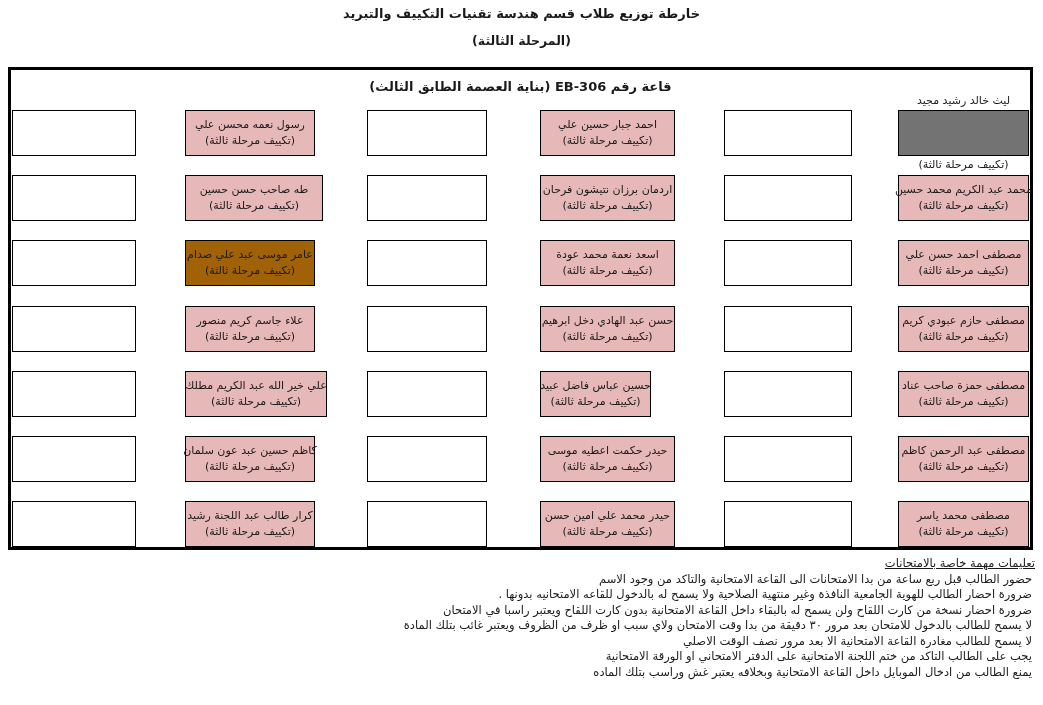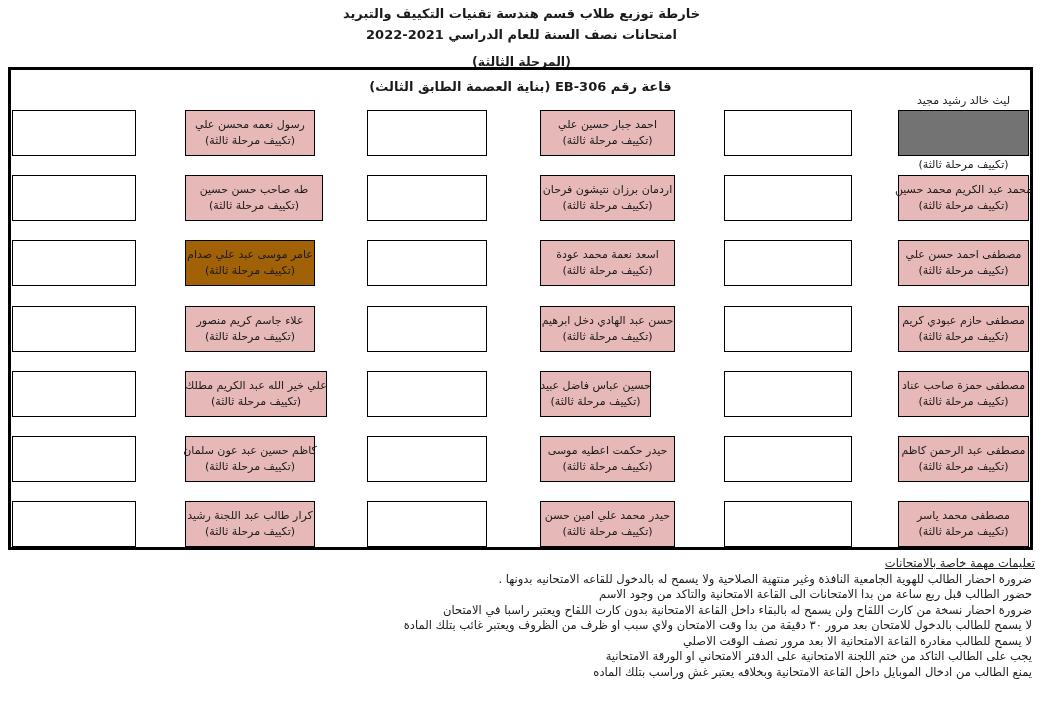--- a/index.html
+++ b/index.html
@@ -43,21 +43,20 @@
   .instructions-heading{text-decoration:underline;}
   .instruction-item{padding-right:3px;}
 </style>
 </head>
 <body>
 
 <div class="page">
 
   <div class="titles">
     <div class="title-line">خارطة توزيع طلاب قسم هندسة تقنيات التكييف والتبريد</div>
-    <div class="title-line">امتحانات نصف السنة للعام الدراسي 2021-2022</div>
     <div class="title-stage">(المرحلة الثالثة)</div>
   </div>
 
   <div class="room-box">
     <div class="room-header">قاعة رقم EB-306 (بناية العصمة الطابق الثالث)</div>
     <div>
         <div class="empty-box" style="left: 1px; top: 40px; width: 124px;"></div>
         <div class="seat-box" style="left: 174px; top: 40px; width: 130px; background: rgb(230, 184, 183);">
           <div class="seat-name">رسول نعمه محسن علي</div>
           <div class="seat-sub">(تكييف مرحلة ثالثة)</div>
@@ -161,22 +160,22 @@
         <div class="seat-box" style="left: 887px; top: 431px; width: 131px; background: rgb(230, 184, 183);">
           <div class="seat-name">مصطفى محمد ياسر</div>
           <div class="seat-sub">(تكييف مرحلة ثالثة)</div>
         </div>
       </div>
   </div>
 
   <div class="instructions">
     <div class="instructions-heading">تعليمات مهمة خاصة بالامتحانات</div>
     <div>
+        <div class="instruction-item">حضور الطالب قبل ربع ساعة من بدا الامتحانات الى القاعة الامتحانية والتاكد من وجود الاسم</div>
         <div class="instruction-item">ضرورة احضار الطالب للهوية الجامعية النافذة وغير منتهية الصلاحية ولا يسمح له بالدخول للقاعه الامتحانيه بدونها .</div>
-        <div class="instruction-item">حضور الطالب قبل ربع ساعة من بدا الامتحانات الى القاعة الامتحانية والتاكد من وجود الاسم</div>
         <div class="instruction-item">ضرورة احضار نسخة من كارت اللقاح ولن يسمح له بالبقاء داخل القاعة الامتحانية بدون كارت اللقاح ويعتبر راسبا في الامتحان</div>
         <div class="instruction-item">لا يسمح للطالب بالدخول للامتحان بعد مرور ٣٠ دقيقة من بدا وقت الامتحان ولاي سبب او ظرف من الظروف ويعتبر غائب بتلك المادة</div>
         <div class="instruction-item">لا يسمح للطالب مغادرة القاعة الامتحانية الا بعد مرور نصف الوقت الاصلي</div>
         <div class="instruction-item">يجب على الطالب التاكد من ختم اللجنة الامتحانية على الدفتر الامتحاني او الورقة الامتحانية</div>
         <div class="instruction-item">يمنع الطالب من ادخال الموبايل داخل القاعة الامتحانية وبخلافه يعتبر غش وراسب بتلك الماده</div>
       </div>
   </div>
 
 </div>
 

